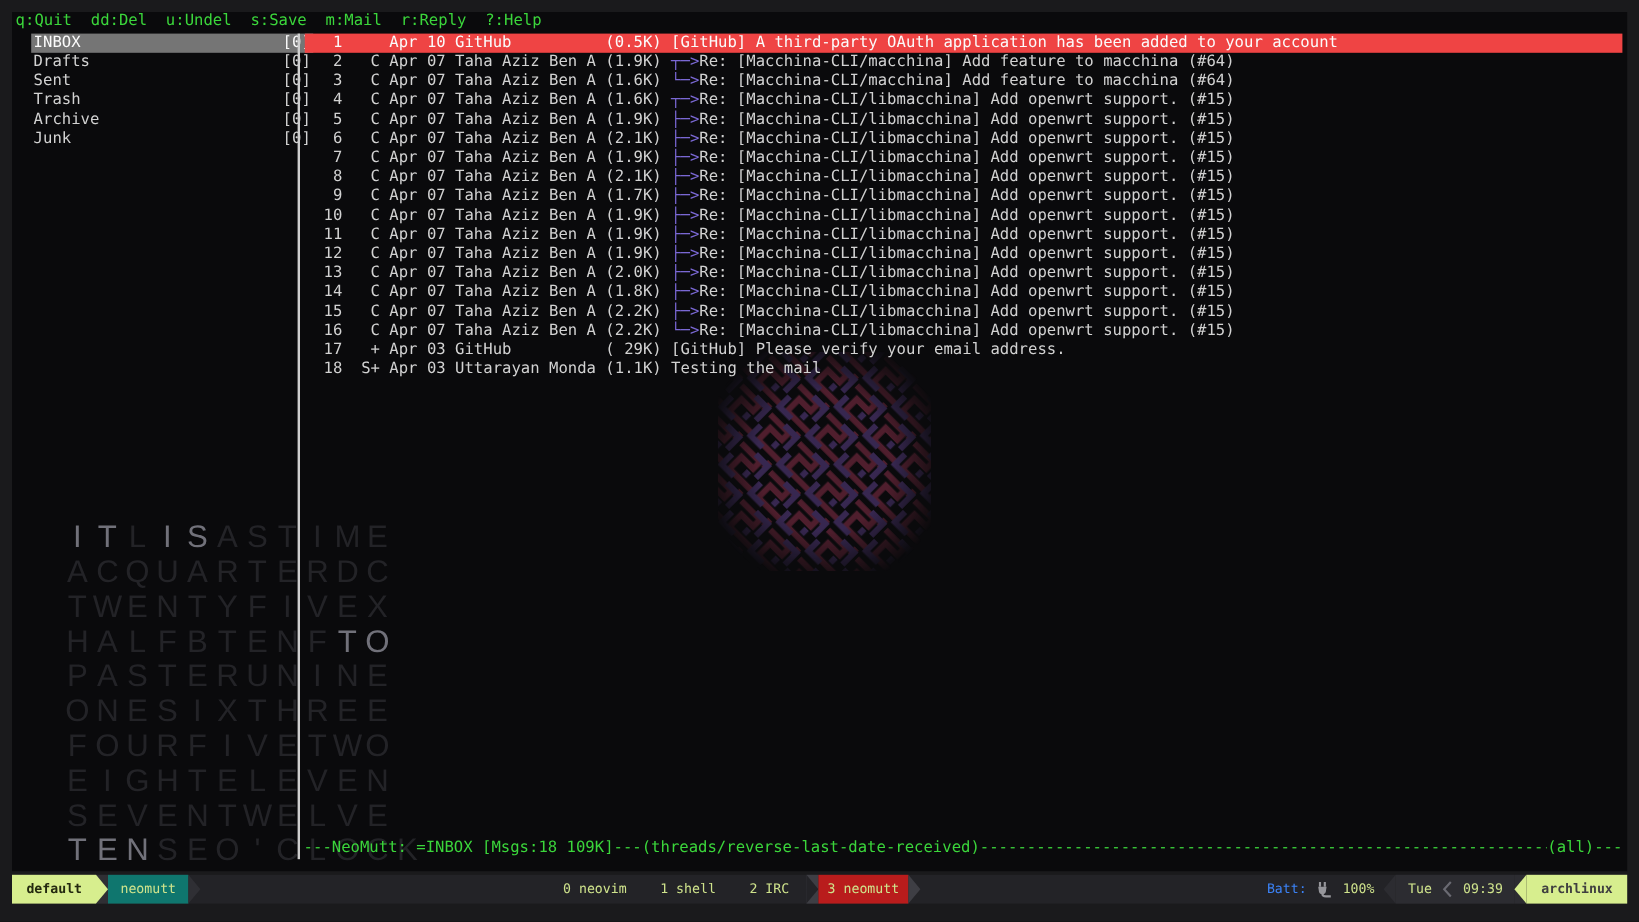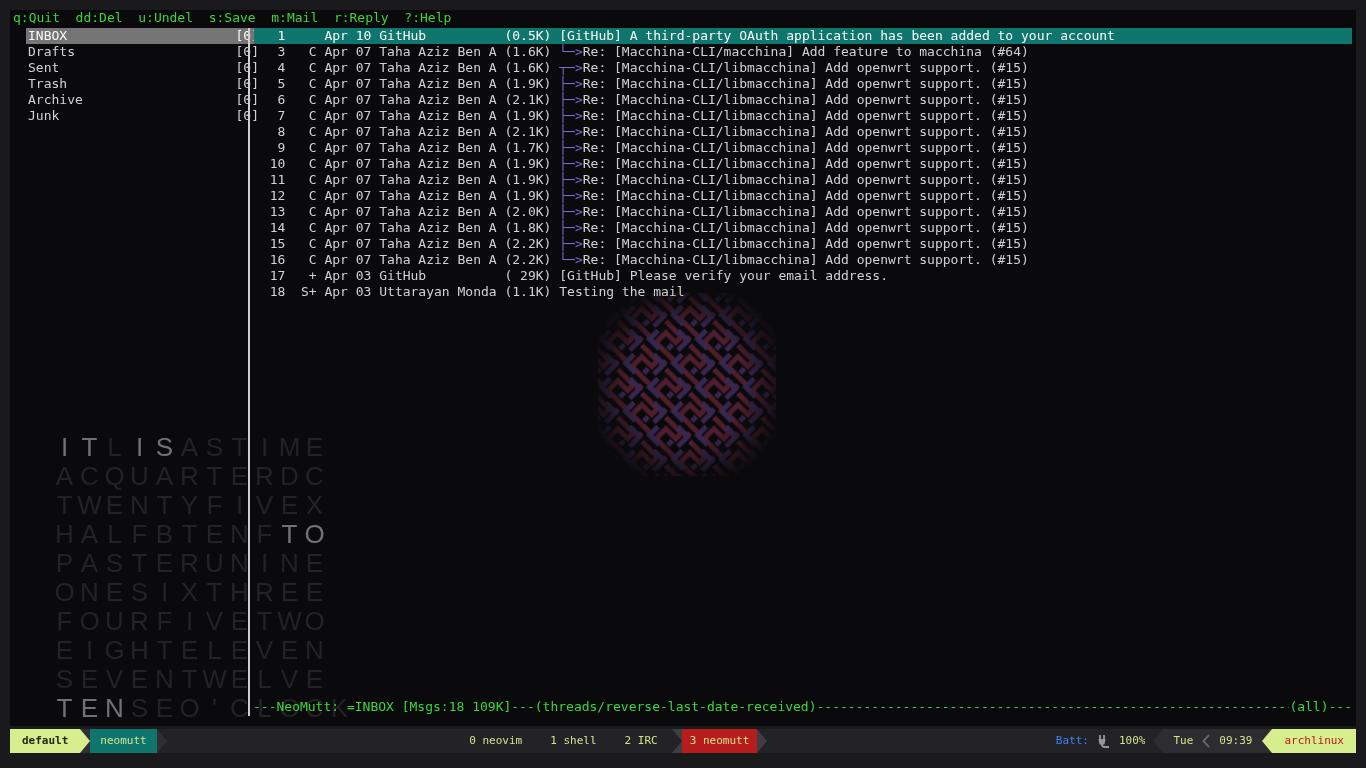--- a/index.html
+++ b/index.html
@@ -22,21 +22,21 @@
   .ui{position:absolute;inset:0;z-index:1}
   .helpbar{position:absolute;left:3px;top:0;height:16px;line-height:16px;
     color:#3bd63b;white-space:pre}
   .sidebar{position:absolute;left:16px;top:18px;width:235px}
   .side-row{height:16px;line-height:16px;display:flex;justify-content:space-between;padding:0 2px}
   .side-row.selected{background:#757575;color:#fbfbfb}
   .divider{position:absolute;left:238px;top:18px;width:2px;height:688px;background:#cfcfcf}
   .mail{position:absolute;left:244px;top:18px;right:4px}
   .mail-row{height:16px;line-height:16px;white-space:pre;overflow:hidden}
   .mail-row .tree{color:#7a68d4}
-  .mail-row.selected{background:#0f766e;color:#fbfbfb}
+  .mail-row.selected{background:#ef4444;color:#fbfbfb}
   .statusline{position:absolute;left:243px;right:4px;top:689px;height:16px;
     line-height:16px;color:#3bd63b;display:flex}
   .statusline span{white-space:pre}
   .statusline .fill{flex:1;overflow:hidden}
 
   
   .taskbar{position:absolute;left:10px;top:729px;width:1346px;height:24px;
     background:#232327;display:flex;align-items:stretch;
     font-family:"DejaVu Sans Mono",monospace;font-size:11px;line-height:24px;color:#cfe38c}
   .arr{width:0;height:0;border-top:12px solid transparent;border-bottom:12px solid transparent}
@@ -50,21 +50,21 @@
   .seg-active{background:#b91c1c;padding:0 8px}
   .arrR-active{border-left:10px solid #3e3e44}
   .rightgrp{display:flex;align-items:stretch}
   .batt-label{color:#3b82f6}
   .batt-pct{padding:0 8px 0 4px}
   .plug{align-self:center;margin:0 4px 0 7px}
   .arrL-tue{border-right:10px solid #2c2c31}
   .seg-tue{background:#2c2c31;padding:0 10px;display:flex;align-items:center;gap:9px}
   .chev{align-self:center}
   .arrL-accent{border-right:10px solid #d7ee8e;background:#2c2c31}
-  .seg-host{background:#d7ee8e;color:#b91c1c;font-weight:normal;padding:0 12px}
+  .seg-host{background:#d7ee8e;color:#404040;font-weight:bold;padding:0 12px}
 </style>
 </head>
 <body>
 
 <div class="terminal">
 
   <div class="wall">
     <div id="wordclock">
         <div class="clock-row" style="top: 422px;">
           <span class="lit">I</span>
@@ -245,20 +245,21 @@
           <span>[0]</span>
         </div>
         <div class="side-row">
           <span>Junk</span>
           <span>[0]</span>
         </div>
       </div>
     <div class="divider"></div>
     <div class="mail" id="maillist">
         <div class="mail-row selected"><span class="meta">   1     Apr 10 GitHub          (0.5K) </span><span class="tree"></span><span class="subj">[GitHub] A third-party OAuth application has been added to your account</span></div>
+        <div class="mail-row"><span class="meta">   2   C Apr 07 Taha Aziz Ben A (1.9K) </span><span class="tree">┬─&gt;</span><span class="subj">Re: [Macchina-CLI/macchina] Add feature to macchina (#64)</span></div>
         <div class="mail-row"><span class="meta">   3   C Apr 07 Taha Aziz Ben A (1.6K) </span><span class="tree">└─&gt;</span><span class="subj">Re: [Macchina-CLI/macchina] Add feature to macchina (#64)</span></div>
         <div class="mail-row"><span class="meta">   4   C Apr 07 Taha Aziz Ben A (1.6K) </span><span class="tree">┬─&gt;</span><span class="subj">Re: [Macchina-CLI/libmacchina] Add openwrt support. (#15)</span></div>
         <div class="mail-row"><span class="meta">   5   C Apr 07 Taha Aziz Ben A (1.9K) </span><span class="tree">├─&gt;</span><span class="subj">Re: [Macchina-CLI/libmacchina] Add openwrt support. (#15)</span></div>
         <div class="mail-row"><span class="meta">   6   C Apr 07 Taha Aziz Ben A (2.1K) </span><span class="tree">├─&gt;</span><span class="subj">Re: [Macchina-CLI/libmacchina] Add openwrt support. (#15)</span></div>
         <div class="mail-row"><span class="meta">   7   C Apr 07 Taha Aziz Ben A (1.9K) </span><span class="tree">├─&gt;</span><span class="subj">Re: [Macchina-CLI/libmacchina] Add openwrt support. (#15)</span></div>
         <div class="mail-row"><span class="meta">   8   C Apr 07 Taha Aziz Ben A (2.1K) </span><span class="tree">├─&gt;</span><span class="subj">Re: [Macchina-CLI/libmacchina] Add openwrt support. (#15)</span></div>
         <div class="mail-row"><span class="meta">   9   C Apr 07 Taha Aziz Ben A (1.7K) </span><span class="tree">├─&gt;</span><span class="subj">Re: [Macchina-CLI/libmacchina] Add openwrt support. (#15)</span></div>
         <div class="mail-row"><span class="meta">  10   C Apr 07 Taha Aziz Ben A (1.9K) </span><span class="tree">├─&gt;</span><span class="subj">Re: [Macchina-CLI/libmacchina] Add openwrt support. (#15)</span></div>
         <div class="mail-row"><span class="meta">  11   C Apr 07 Taha Aziz Ben A (1.9K) </span><span class="tree">├─&gt;</span><span class="subj">Re: [Macchina-CLI/libmacchina] Add openwrt support. (#15)</span></div>
         <div class="mail-row"><span class="meta">  12   C Apr 07 Taha Aziz Ben A (1.9K) </span><span class="tree">├─&gt;</span><span class="subj">Re: [Macchina-CLI/libmacchina] Add openwrt support. (#15)</span></div>

